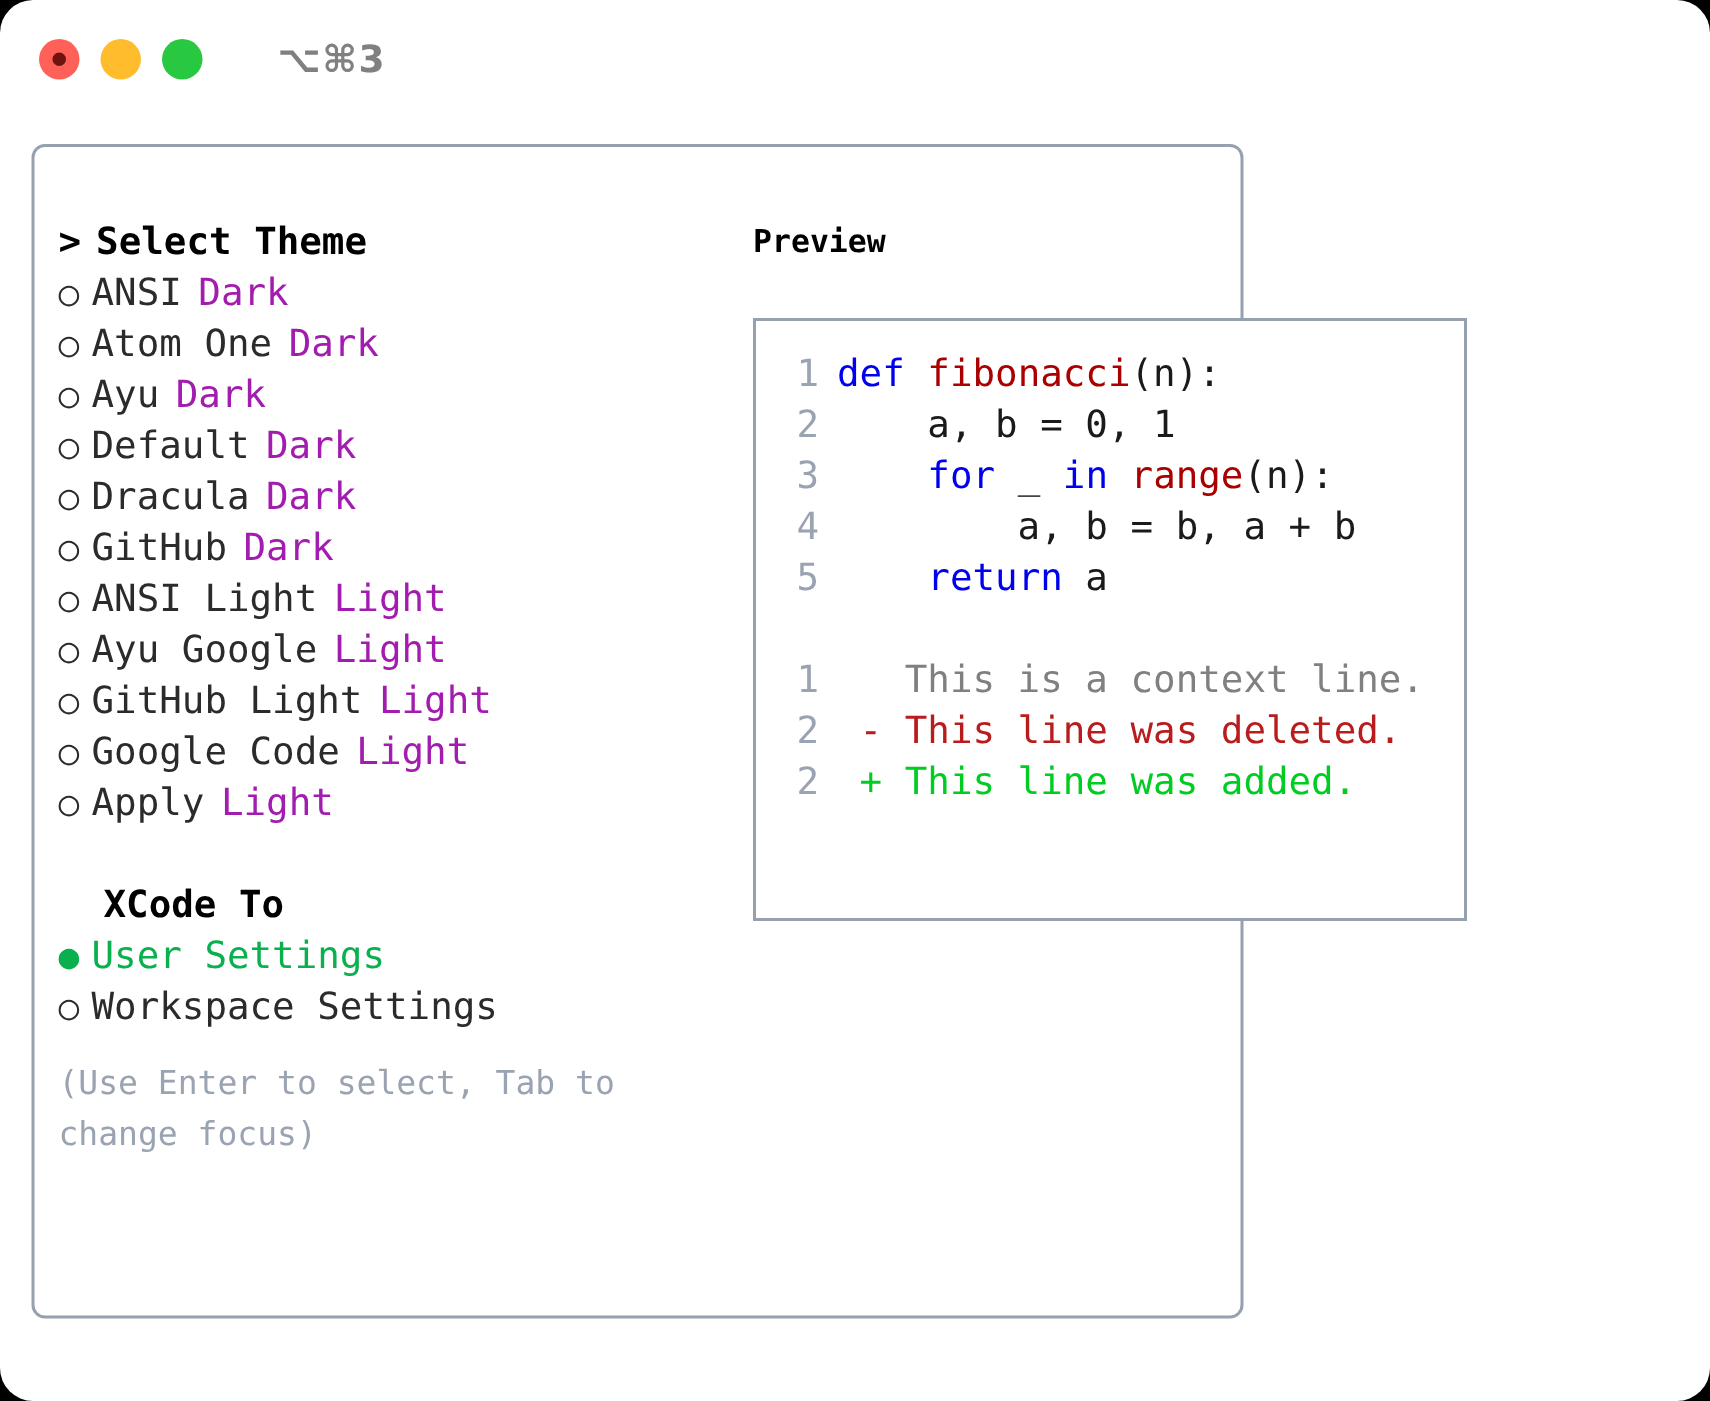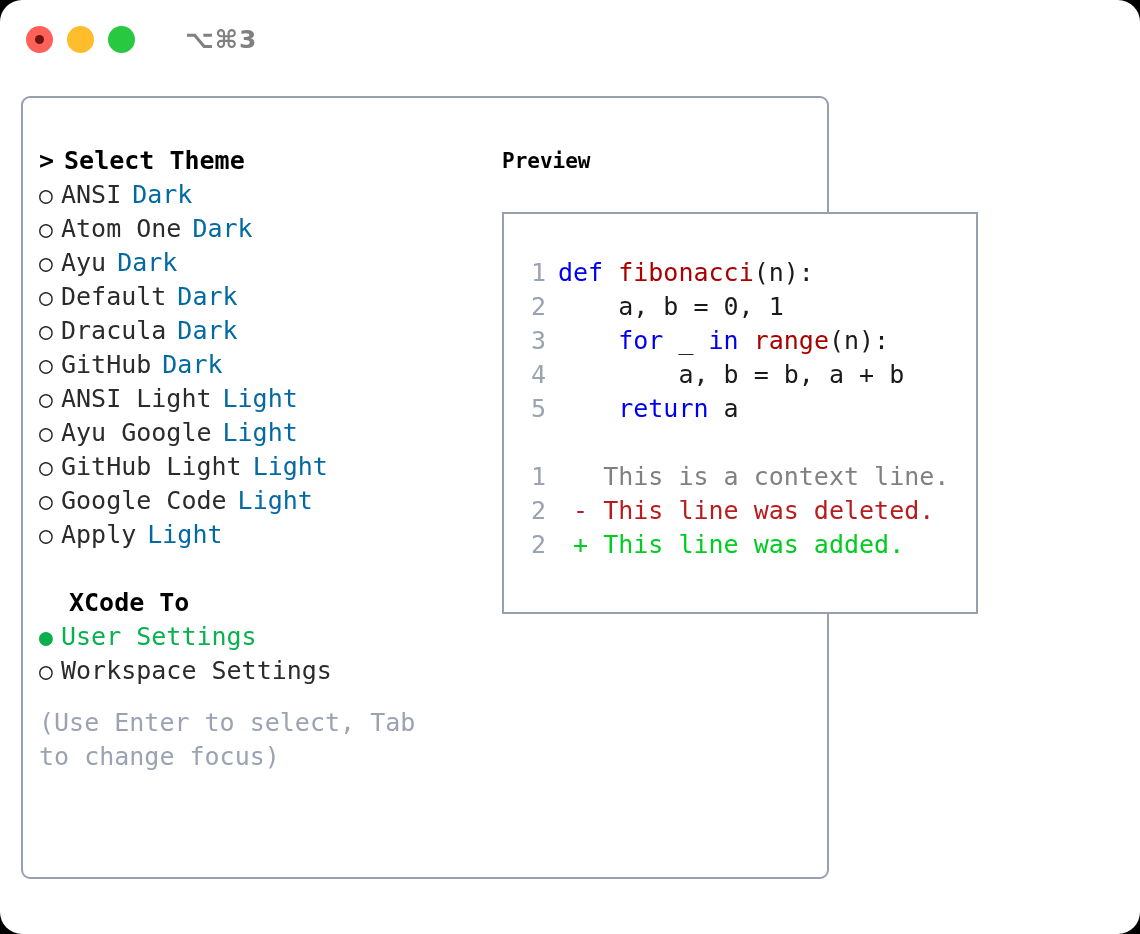--- a/index.html
+++ b/index.html
@@ -122,39 +122,39 @@
     text-align: left;
     font-size: 23px;
   }
   .bullet.off { color: #2b2b2b; }
   .bullet.on  { color: #0ab04e; }
 
   .theme-name { color: #2b2b2b; }
   .theme-row.selected .theme-name { color: #0ab04e; }
 
   .badge {
-    color: #0369a1;
+    color: #a21caf;
     margin-left: 11px;
     text-align: right;
   }
 
   .spacer-row { height: 34px; }
 
   #apply-to-label {
     padding-left: 30px;
     font-weight: 700;
     color: #000000;
   }
 
   .apply-row .apply-name { color: #2b2b2b; }
   .apply-row.selected .apply-name { color: #0ab04e; }
 
   #hint {
     margin-top: 18px;
-    font-size: 25px;
+    font-size: 22px;
     line-height: 34px;
     color: #9aa3b2;
     width: 420px;
   }
 
   
   #right-col {
     position: absolute;
     left: 479px;
     top: 46px;
@@ -170,21 +170,21 @@
   #preview-box {
     margin-top: 34px;
     width: 476px;
     height: 402px;
     box-sizing: border-box;
     border: 2px solid #96a0ae;
     background: #ffffff;
   }
 
   #code {
-    padding: 42px 0 0 16px;
+    padding: 18px 0 0 16px;
     font-size: 25px;
     line-height: 34px;
     white-space: pre;
   }
   .cline { display: block; height: 34px; }
   .lnum {
     display: inline-block;
     width: 26px;
     text-align: right;
     color: #9aa3b2;

